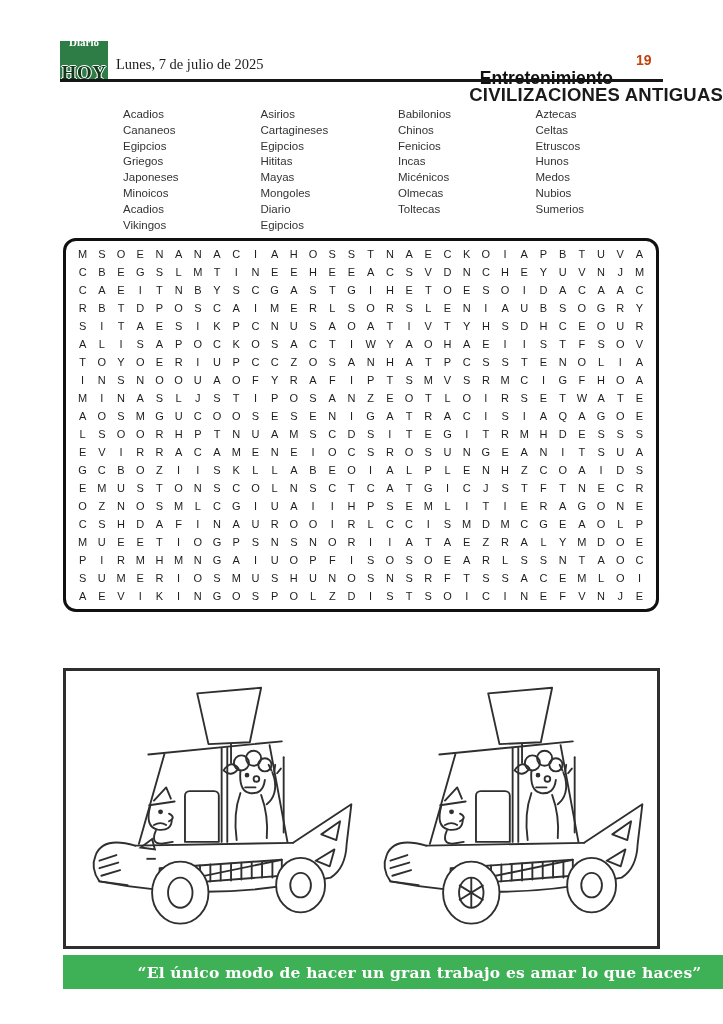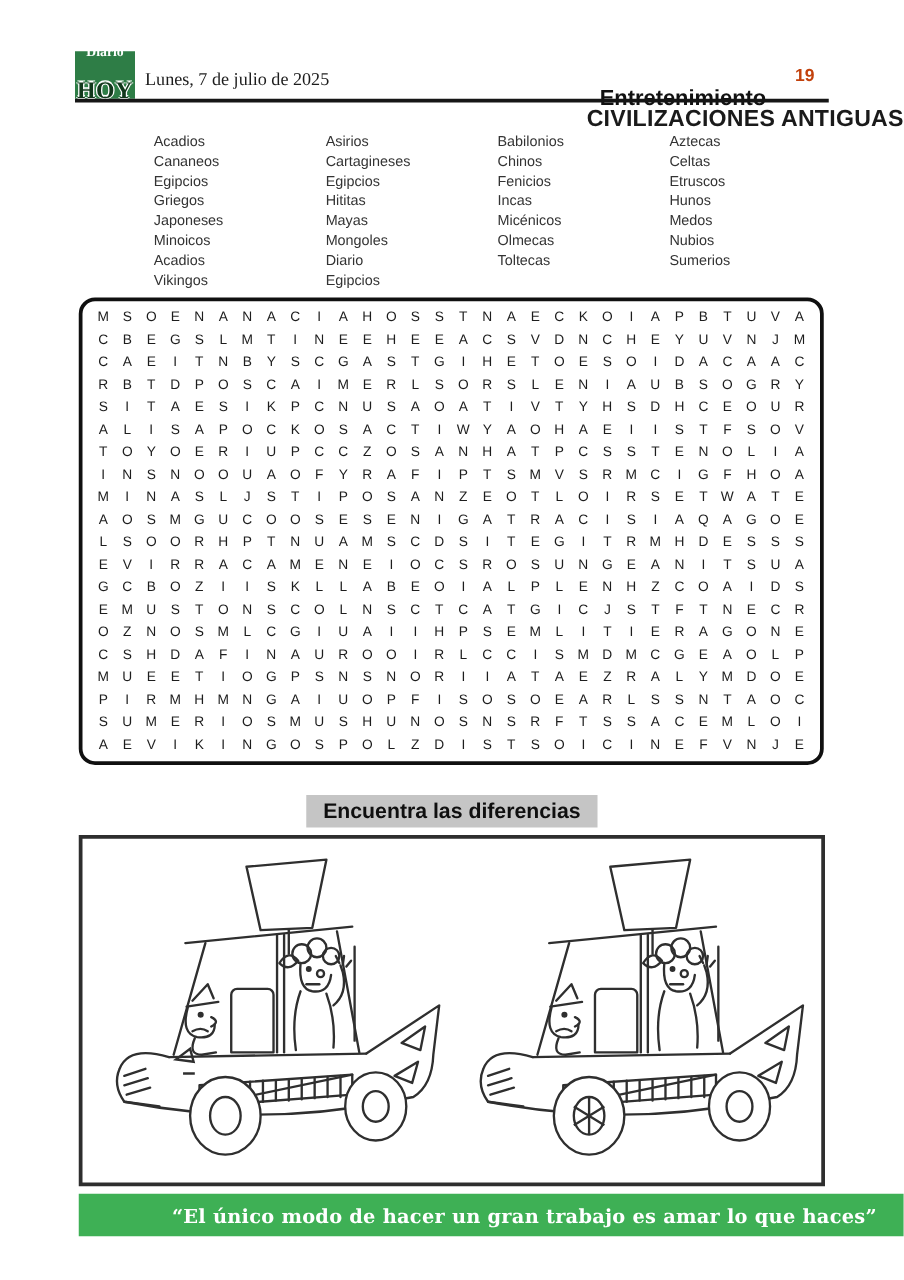--- a/index.html
+++ b/index.html
@@ -732,23 +732,20 @@
         <span class="cell">N</span>
         <span class="cell">E</span>
         <span class="cell">F</span>
         <span class="cell">V</span>
         <span class="cell">N</span>
         <span class="cell">J</span>
         <span class="cell">E</span>
       </div>
     </div>
 
-  <div class="diff-title" style="background: rgb(197, 197, 197);">
-    <span>Encuentra las diferencias</span>
-  </div>
   <div class="diff-box">
     <svg width="0" height="0" style="position:absolute" aria-hidden="true">
       <defs>
         <g id="carart" fill="none" stroke="#2f2f2f" stroke-width="2" stroke-linecap="round" stroke-linejoin="round">
 
           <path d="M130 12 L198 6 L186 64 L142 66 Z"></path>
 
           <path d="M78 77 L220 63"></path>
           <path d="M95 77 L68 172"></path>
           <path d="M207 67 L226 170"></path>

